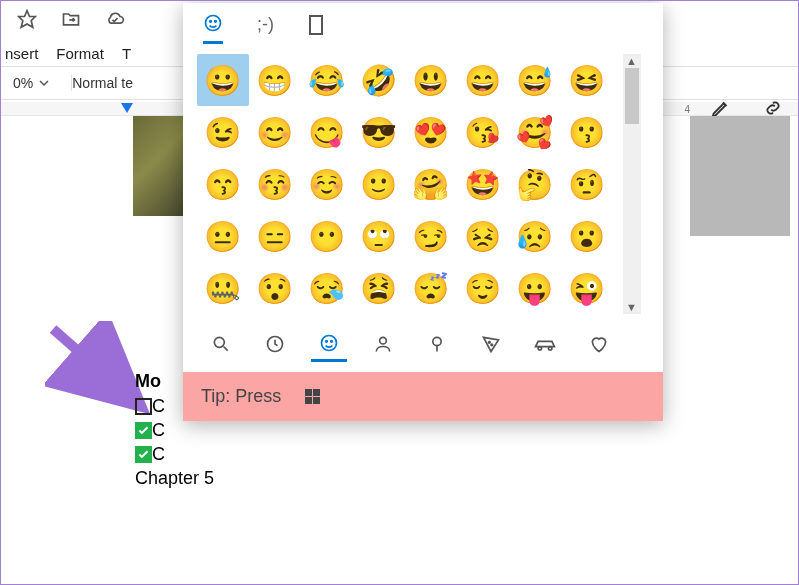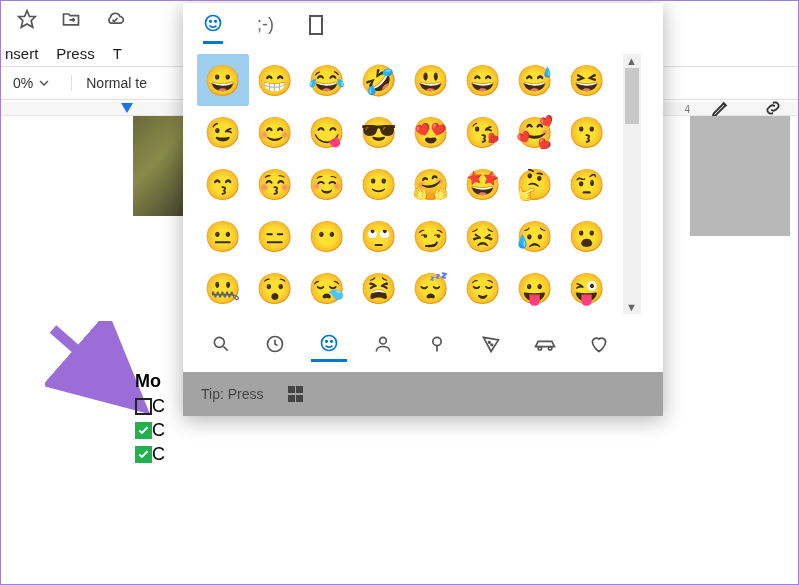--- a/index.html
+++ b/index.html
@@ -6,21 +6,21 @@
 body { font-family: Arial, sans-serif; width: 799px; height: 585px; background: #fff; overflow: hidden; position: relative; border: 1px solid #a080d0; }
 
 .top-icons { display: flex; gap: 24px; padding: 8px 16px; align-items: center; }
 .top-icons svg { width: 20px; height: 20px; }
 
 .menu-bar { display: flex; gap: 18px; padding: 4px 4px 4px 4px; font-size: 15px; color: #202124; }
 .menu-bar span { cursor: pointer; }
 
 .tool-row { display: flex; align-items: center; gap: 14px; padding: 6px 4px; border-top: 1px solid #e0e0e0; border-bottom: 1px solid #e0e0e0; }
 .zoom-box { display: flex; align-items: center; font-size: 14px; color: #333; padding: 2px 8px; gap: 6px; }
-.style-box { font-size: 14px; color: #333; border-left: 1px solid #e0e0e0; padding-left: 14px;}
+.style-box { font-size: 14px; color: #333; border-left: 1px solid #e0e0e0; }
 
 .right-tools { position: absolute; right: 14px; top: 96px; display: flex; gap: 30px; align-items: center; }
 
 .ruler { height: 14px; background: #f6f6f6; border-bottom: 1px solid #e6e6e6; position: relative; margin-top: 2px; }
 .ruler .indent { position: absolute; left: 120px; top: 1px; width: 0; height: 0; border-left: 6px solid transparent; border-right: 6px solid transparent; border-top: 10px solid #1a73e8; }
 .ruler .mark4 { position: absolute; right: 108px; top: 2px; font-size: 10px; color: #777; }
 
 .doc-area { position: relative; padding-top: 10px; }
 .img-strip { position: absolute; left: 132px; top: 0; width: 68px; height: 100px; background: linear-gradient(135deg,#6a6a3a,#8a8a4a 40%,#3a3a2a); }
 .grey-right { position: absolute; right: 8px; top: 0; width: 100px; height: 120px; background: #b8b8b8; }
@@ -46,21 +46,21 @@
 .ep-cell { display: flex; align-items: center; justify-content: center; font-size: 30px; cursor: pointer; border-radius: 2px; }
 .ep-cell.selected { background: #9ecfee; }
 .ep-scroll { width: 18px; background: #f0f0f0; position: relative; margin: 10px 4px 6px 0;}
 .ep-scroll .thumb { position: absolute; top: 14px; width: 14px; left:2px; height: 56px; background: #c8c8c8; }
 .ep-scroll .chev { position:absolute; left:3px; font-size:11px; color:#666; }
 .ep-scroll .chev.up { top:1px; }
 .ep-scroll .chev.dn { bottom:1px; }
 .ep-cats { display: flex; gap: 18px; padding: 6px 20px 10px 20px; align-items: center; }
 .ep-cat { width: 36px; height: 36px; display: flex; align-items: center; justify-content: center; color: #555; cursor: pointer; font-size:20px; }
 .ep-cat.active { color: #0078d4; border-bottom: 3px solid #0078d4; }
-.ep-tip { background: #a3a3a3; padding: 14px 18px; font-size: 14px; color: #444; display: flex; align-items: center; gap: 24px; }
+.ep-tip { background: #fca5a5; padding: 14px 18px; font-size: 18px; color: #444; display: flex; align-items: center; gap: 24px; }
 .win-key { display:inline-flex; width:16px; height:16px; flex-wrap:wrap; gap:1px; }
 .win-key span {width:7px;height:7px;background:#444;}
 </style>
 </head>
 <body>
 
 <div class="top-icons">
   <span><svg viewBox="0 0 24 24" fill="none" stroke="#555" stroke-width="2">
         <polygon points="12,2 15,9 22,9 17,14 19,22 12,18 5,22 7,14 2,9 9,9"></polygon>
       </svg></span>
@@ -69,21 +69,21 @@
         <path d="M10 13h6m-2-2 2 2-2 2"></path>
       </svg></span>
   <span><svg viewBox="0 0 24 24" fill="none" stroke="#555" stroke-width="2">
         <path d="M18 17a4 4 0 0 0 0-8 6 6 0 0 0-11.5 1A4 4 0 0 0 7 17z"></path>
         <path d="M9 13l2 2 4-4"></path>
       </svg></span>
 </div>
 
 <div class="menu-bar">
   <span>nsert</span>
-  <span>Press</span>
+  <span>Format</span>
   <span>T</span>
 </div>
 
 <div class="tool-row">
   <div class="zoom-box">
     <span>0%</span>
     <svg width="10" height="10" viewBox="0 0 10 10">
         <path d="M1 3l4 4 4-4" fill="none" stroke="#555" stroke-width="1.5"></path>
       </svg>
   </div>
@@ -134,20 +134,23 @@
       </span>
     <span>C</span>
   </div>
   <div class="list-row">
     <span class="chk green">
         <svg viewBox="0 0 16 16">
           <path d="M3 8l3 3 7-7" fill="none" stroke="#fff" stroke-width="2.5"></path>
         </svg>
       </span>
     <span>C</span>
+  </div>
+  <div class="list-row">
+    <span>Chapter 5</span>
   </div>
 </div>
 
 <div class="emoji-picker">
   <div class="ep-tabs">
     <div class="ep-tab active">
       <svg width="20" height="20" viewBox="0 0 24 24" fill="none" stroke="#0078d4" stroke-width="2">
           <circle cx="12" cy="12" r="9"></circle>
           <circle cx="9" cy="10" r="1" fill="#0078d4"></circle>
           <circle cx="15" cy="10" r="1" fill="#0078d4"></circle>

